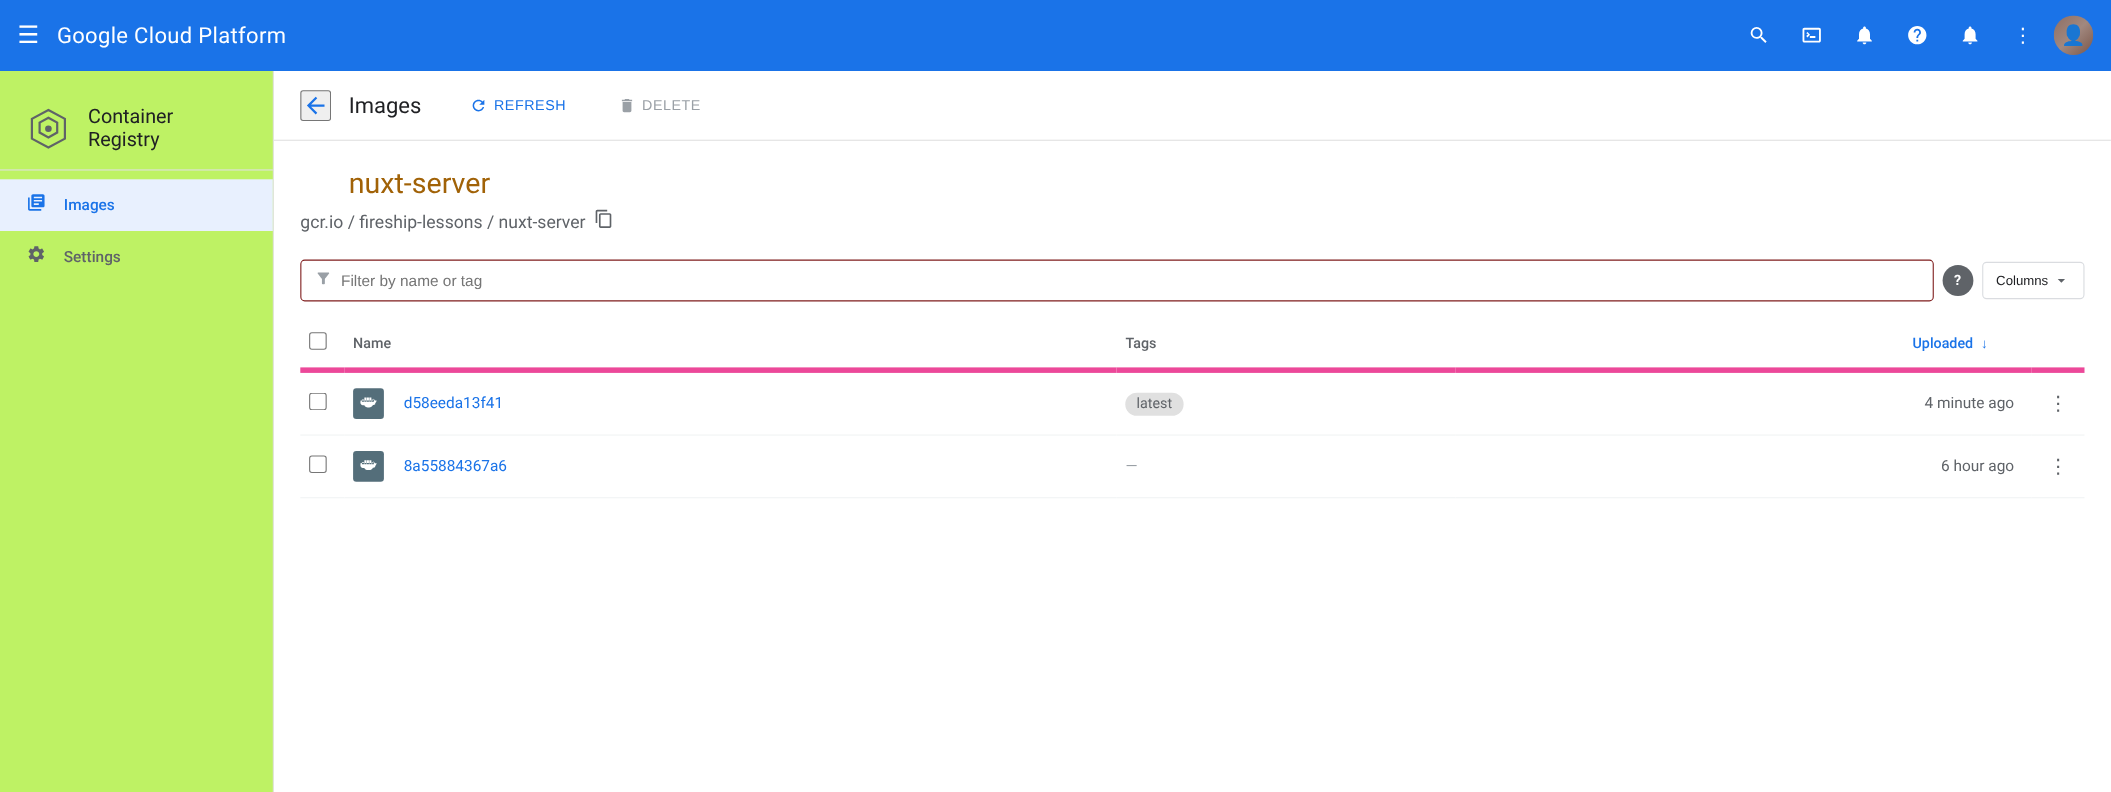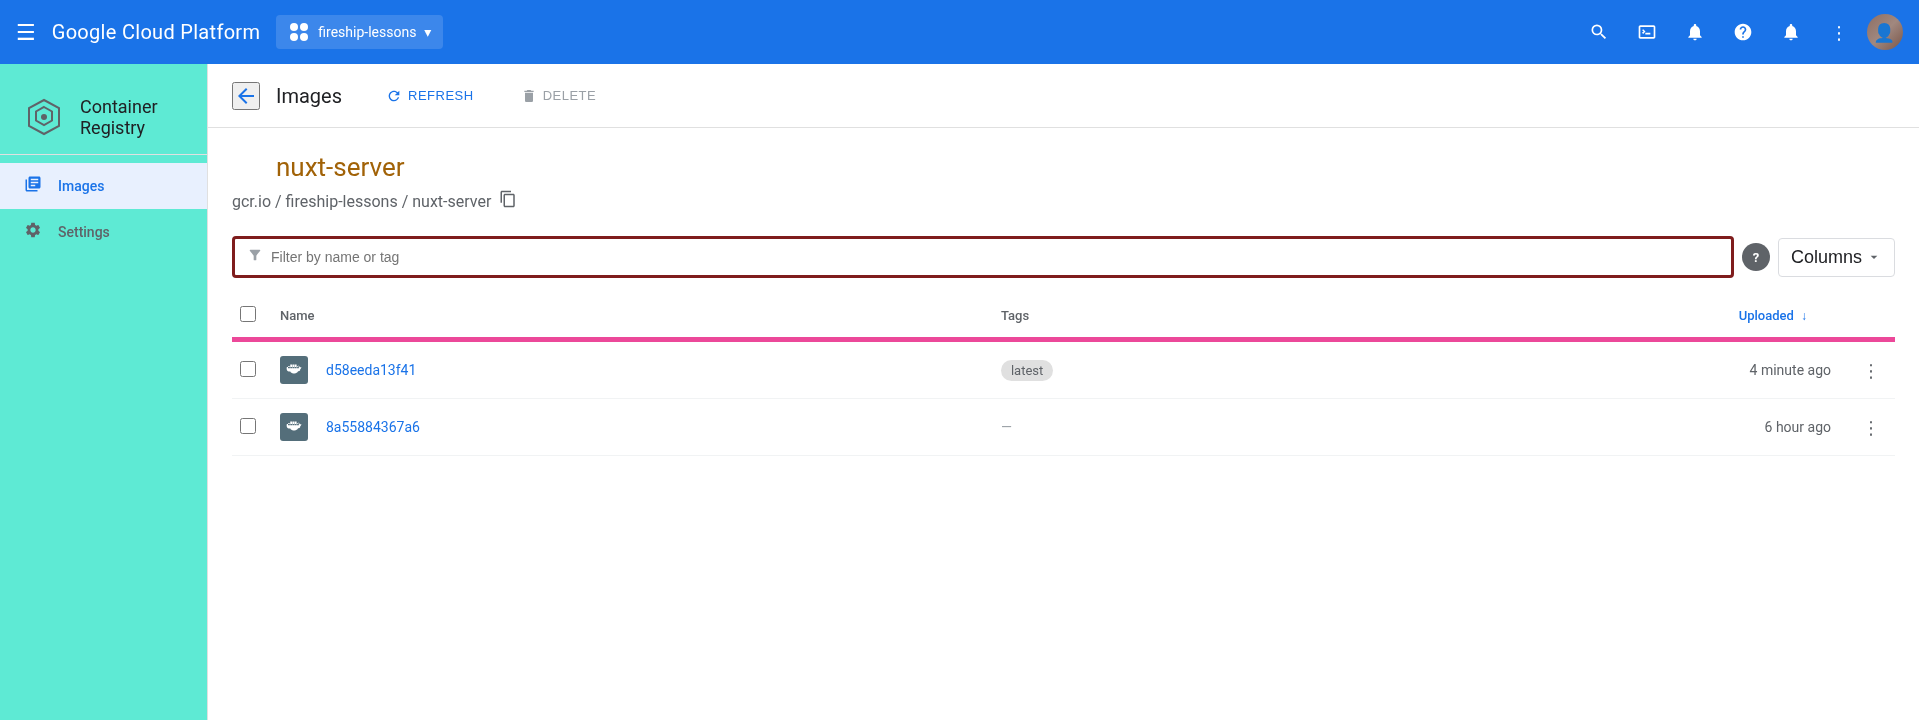--- a/index.html
+++ b/index.html
@@ -46,22 +46,22 @@
 
     
     .layout {
       display: flex;
       margin-top: 64px;
       min-height: calc(100vh - 64px);
     }
 
     
     .sidebar {
-      width: 208px;
-      background: #5eead4;
+      width: 249px;
+      background: #bef264;
       border-right: 1px solid #e0e0e0;
       flex-shrink: 0;
       padding-top: 16px;
     }
     .sidebar-header {
       display: flex; align-items: center; gap: 16px;
       padding: 16px 24px;
       border-bottom: 1px solid #e0e0e0;
       margin-bottom: 8px;
     }
@@ -136,21 +136,21 @@
     .copy-icon { color: #5f6368; cursor: pointer; font-size: 16px; }
 
     
     .filter-bar {
       display: flex; align-items: center; gap: 8px;
       margin-bottom: 16px;
     }
     .filter-input-wrap {
       flex: 1;
       display: flex; align-items: center; gap: 8px;
-      border: 3px solid #7f1d1d;
+      border: 1px solid #7f1d1d;
       border-radius: 4px;
       padding: 8px 12px;
       background: white;
     }
     .filter-icon { color: #9aa0a6; font-size: 16px; }
     .filter-input {
       border: none; outline: none;
       font-size: 14px; color: #5f6368;
       flex: 1; background: transparent;
     }
@@ -162,21 +162,21 @@
       color: white; font-size: 13px; font-weight: bold;
       cursor: pointer;
     }
     .columns-btn {
       display: flex; align-items: center; gap: 4px;
       border: 1px solid #dadce0;
       border-radius: 4px;
       padding: 8px 12px;
       cursor: pointer;
       background: white;
-      font-size: 18px;
+      font-size: 12px;
       color: #202124;
     }
 
     
     .table { width: 100%; border-collapse: collapse; }
     .table th {
       text-align: left;
       padding: 12px 8px;
       border-bottom: 5px solid #ec4899;
       font-weight: 500;
@@ -222,32 +222,20 @@
       font-size: 18px;
     }
     .sort-arrow { font-size: 12px; margin-left: 4px; }
   </style>
 </head>
 <body>
 
 <nav class="topbar">
   <span class="topbar-menu-icon">☰</span>
   <span class="topbar-title">Google Cloud Platform</span>
-  <div class="topbar-project">
-    <div class="topbar-project-dots">
-      <svg width="22" height="22" viewBox="0 0 22 22">
-        <circle cx="6" cy="6" r="4" fill="white"></circle>
-        <circle cx="16" cy="6" r="4" fill="white"></circle>
-        <circle cx="6" cy="16" r="4" fill="white"></circle>
-        <circle cx="16" cy="16" r="4" fill="white"></circle>
-      </svg>
-    </div>
-    <span>fireship-lessons</span>
-    <span>▾</span>
-  </div>
   <div class="topbar-spacer"></div>
   <div class="topbar-icons">
     <div class="topbar-icon-btn">
       <svg width="20" height="20" fill="white" viewBox="0 0 24 24">
           <path d="M15.5 14h-.79l-.28-.27A6.5 6.5 0 0016 9.5 6.5 6.5 0 109.5 16c1.61 0 3.09-.59 4.23-1.57l.27.28v.79l5 4.99L20.49 19l-4.99-5zm-6 0C7.01 14 5 11.99 5 9.5S7.01 5 9.5 5 14 7.01 14 9.5 11.99 14 9.5 14z"></path>
         </svg>
     </div>
     <div class="topbar-icon-btn">
       <svg width="20" height="20" fill="white" viewBox="0 0 24 24">
           <path d="M20 4H4c-1.1 0-2 .9-2 2v12c0 1.1.9 2 2 2h16c1.1 0 2-.9 2-2V6c0-1.1-.9-2-2-2zm0 14H4V6h16v12zM6 10l1.41-1.41L10.17 11.5l-2.76 2.91L6 13l2-2-2-1zm4 5h6v-2h-6v2z"></path>

